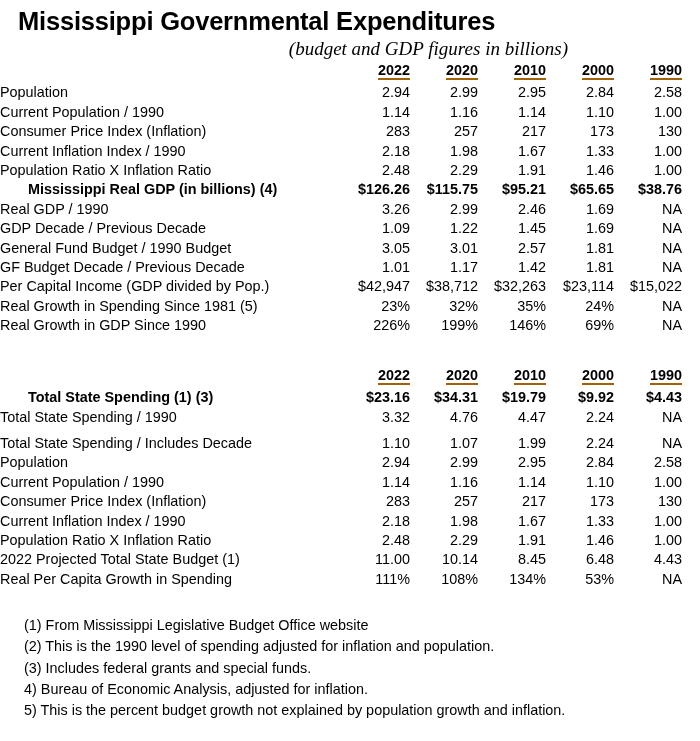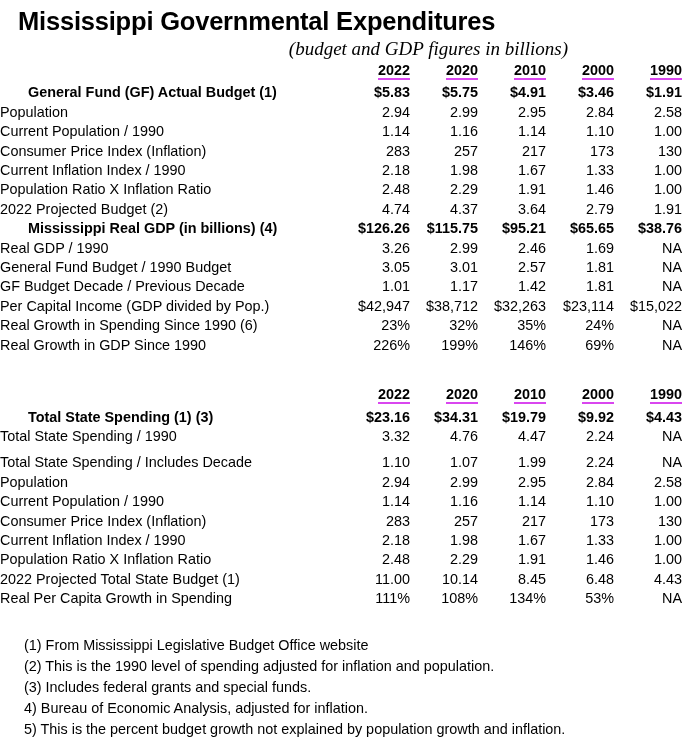--- a/index.html
+++ b/index.html
@@ -77,21 +77,21 @@
     padding-right: 2px;
   }
   td.num.bold { font-weight: bold; }
 
   
   tr.yearhead td.num {
     font-weight: bold;
   }
   tr.yearhead td.num span.yh {
     display: inline-block;
-    border-bottom: 2px solid #d946ef;
+    border-bottom: 2px solid #a16207;
     padding-bottom: 0px;
     line-height: 16px;
   }
   tr.yearhead td {
     padding-bottom: 3px;
   }
 
   
   tr.gap-sm td { height: 7px; line-height: 7px; font-size: 1px; }
   tr.gap-lg td { height: 30px; line-height: 30px; font-size: 1px; }
@@ -130,29 +130,20 @@
         <tr class="yearhead">
           <td class="label"></td>
           <td class="num"><span class="yh">2022</span></td>
           <td class="num"><span class="yh">2020</span></td>
           <td class="num"><span class="yh">2010</span></td>
           <td class="num"><span class="yh">2000</span></td>
           <td class="num"><span class="yh">1990</span></td>
           <td></td>
         </tr>
         <tr>
-          <td class="label bold">General Fund (GF) Actual Budget (1)</td>
-          <td class="num bold">$5.83</td>
-          <td class="num bold">$5.75</td>
-          <td class="num bold">$4.91</td>
-          <td class="num bold">$3.46</td>
-          <td class="num bold">$1.91</td>
-          <td></td>
-        </tr>
-        <tr>
           <td class="label">Population</td>
           <td class="num">2.94</td>
           <td class="num">2.99</td>
           <td class="num">2.95</td>
           <td class="num">2.84</td>
           <td class="num">2.58</td>
           <td></td>
         </tr>
         <tr>
           <td class="label">Current Population / 1990</td>
@@ -184,47 +175,47 @@
         <tr>
           <td class="label">Population Ratio X Inflation Ratio</td>
           <td class="num">2.48</td>
           <td class="num">2.29</td>
           <td class="num">1.91</td>
           <td class="num">1.46</td>
           <td class="num">1.00</td>
           <td></td>
         </tr>
         <tr>
-          <td class="label">2022 Projected Budget (2)</td>
-          <td class="num">4.74</td>
-          <td class="num">4.37</td>
-          <td class="num">3.64</td>
-          <td class="num">2.79</td>
-          <td class="num">1.91</td>
-          <td></td>
-        </tr>
-        <tr>
           <td class="label bold">Mississippi Real GDP (in billions) (4)</td>
           <td class="num bold">$126.26</td>
           <td class="num bold">$115.75</td>
           <td class="num bold">$95.21</td>
           <td class="num bold">$65.65</td>
           <td class="num bold">$38.76</td>
           <td></td>
         </tr>
         <tr>
           <td class="label">Real GDP / 1990</td>
           <td class="num">3.26</td>
           <td class="num">2.99</td>
           <td class="num">2.46</td>
           <td class="num">1.69</td>
           <td class="num">NA</td>
           <td></td>
         </tr>
         <tr>
+          <td class="label">GDP Decade / Previous Decade</td>
+          <td class="num">1.09</td>
+          <td class="num">1.22</td>
+          <td class="num">1.45</td>
+          <td class="num">1.69</td>
+          <td class="num">NA</td>
+          <td></td>
+        </tr>
+        <tr>
           <td class="label">General Fund Budget / 1990 Budget</td>
           <td class="num">3.05</td>
           <td class="num">3.01</td>
           <td class="num">2.57</td>
           <td class="num">1.81</td>
           <td class="num">NA</td>
           <td></td>
         </tr>
         <tr>
           <td class="label">GF Budget Decade / Previous Decade</td>
@@ -238,21 +229,21 @@
         <tr>
           <td class="label">Per Capital Income (GDP divided by Pop.)</td>
           <td class="num">$42,947</td>
           <td class="num">$38,712</td>
           <td class="num">$32,263</td>
           <td class="num">$23,114</td>
           <td class="num">$15,022</td>
           <td></td>
         </tr>
         <tr>
-          <td class="label">Real Growth in Spending Since 1990 (6)</td>
+          <td class="label">Real Growth in Spending Since 1981 (5)</td>
           <td class="num">23%</td>
           <td class="num">32%</td>
           <td class="num">35%</td>
           <td class="num">24%</td>
           <td class="num">NA</td>
           <td></td>
         </tr>
         <tr>
           <td class="label">Real Growth in GDP Since 1990</td>
           <td class="num">226%</td>

